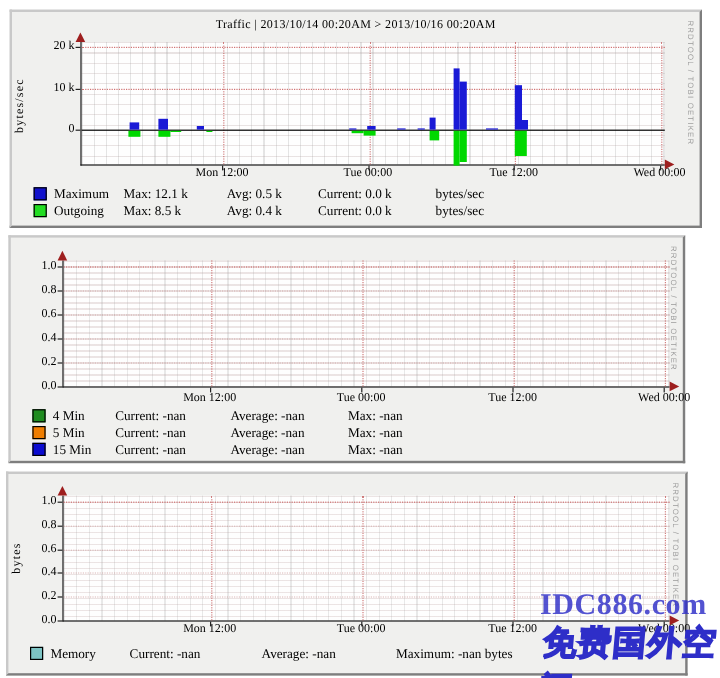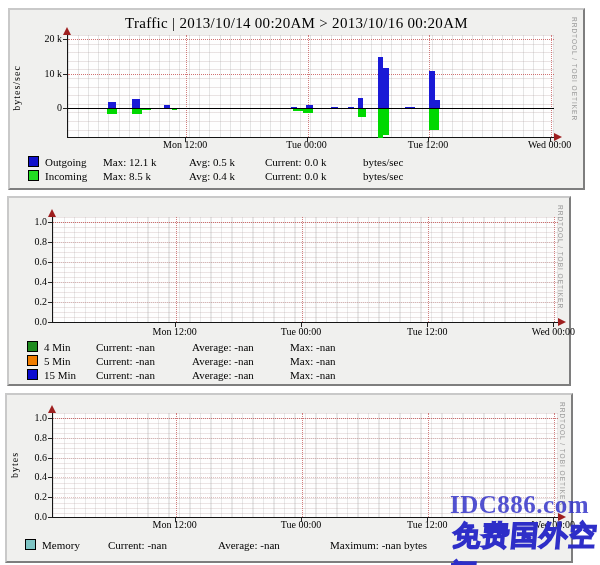--- a/index.html
+++ b/index.html
@@ -1,20 +1,20 @@
 <!DOCTYPE html>
 <html><head>
 <meta charset="utf-8">
 <style>
   html,body{margin:0;padding:0;}
   body{width:600px;height:565px;position:relative;background:#ffffff;overflow:hidden;
        font-family:"Liberation Serif","DejaVu Serif",serif;color:#000;}
   .panel{position:absolute;background:#f0f0ee;border:2px solid;
          border-color:#c9c9c9 #7e7e7e #7e7e7e #c9c9c9;box-sizing:border-box;}
-  .gtitle{position:absolute;left:0;right:0;top:5px;text-align:center;font-size:15px;
+  .gtitle{position:absolute;left:0;right:0;top:5px;text-align:center;font-size:10px;
           letter-spacing:.3px;white-space:nowrap;}
   .gtitle.row{display:flex;justify-content:center;align-items:center;gap:4px;transform:translateX(14px);margin-top:46px;}
   .redact{display:inline-block;background:#0b0b0b;border-radius:8px 11px 9px 6px;
           transform:rotate(-.6deg);}
   .redact.load{width:78px;height:13px;}
   .redact.mem{width:76px;height:14px;}
   .rrdmark{position:absolute;top:7px;writing-mode:vertical-rl;font-size:6.5px;color:#9a9a9a;
            letter-spacing:1px;font-family:"Liberation Sans","DejaVu Sans",sans-serif;}
   .vylab{position:absolute;width:120px;height:12px;text-align:center;font-size:10px;
          letter-spacing:1px;transform:rotate(-90deg);white-space:nowrap;}
@@ -98,29 +98,29 @@
     <div class="ylab2" style="left: 18px; top: 23px;">20 k</div>
     <div class="tickh" style="left: 53px; top: 29px;"></div>
     <div class="ylab2" style="left: 18px; top: 57.5px;">10 k</div>
     <div class="tickh" style="left: 53px; top: 63.5px;"></div>
     <div class="ylab2" style="left: 18px; top: 92px;">0</div>
     <div class="tickh" style="left: 53px; top: 98px;"></div>
     <div class="arrow-up" style="left: 52.5px; top: 17px;"></div>
     <div class="arrow-right" style="left: 544px; top: 123px;"></div>
     <div class="lrow" style="left: 18px; top: 145px;">
       <div class="sw" style="background: rgb(17, 17, 204);"></div>
-      <div class="lcell" style="width: 58px;">Outgoing</div>
+      <div class="lcell" style="width: 58px;">Maximum</div>
       <div class="lcell" style="width: 86px;">Max: 12.1 k</div>
       <div class="lcell" style="width: 76px;">Avg: 0.5 k</div>
       <div class="lcell" style="width: 98px;">Current: 0.0 k</div>
       <div class="lcell">bytes/sec</div>
     </div>
     <div class="lrow" style="left: 18px; top: 159px;">
       <div class="sw" style="background: rgb(34, 221, 34);"></div>
-      <div class="lcell" style="width: 58px;">Incoming</div>
+      <div class="lcell" style="width: 58px;">Outgoing</div>
       <div class="lcell" style="width: 86px;">Max: 8.5 k</div>
       <div class="lcell" style="width: 76px;">Avg: 0.4 k</div>
       <div class="lcell" style="width: 98px;">Current: 0.0 k</div>
       <div class="lcell">bytes/sec</div>
     </div>
   </div>
 
 <div class="panel" id="panel1" style="left:7px;top:196px;width:564px;height:190px;">
   <div class="gtitle row">
     <span>Load ::</span>

